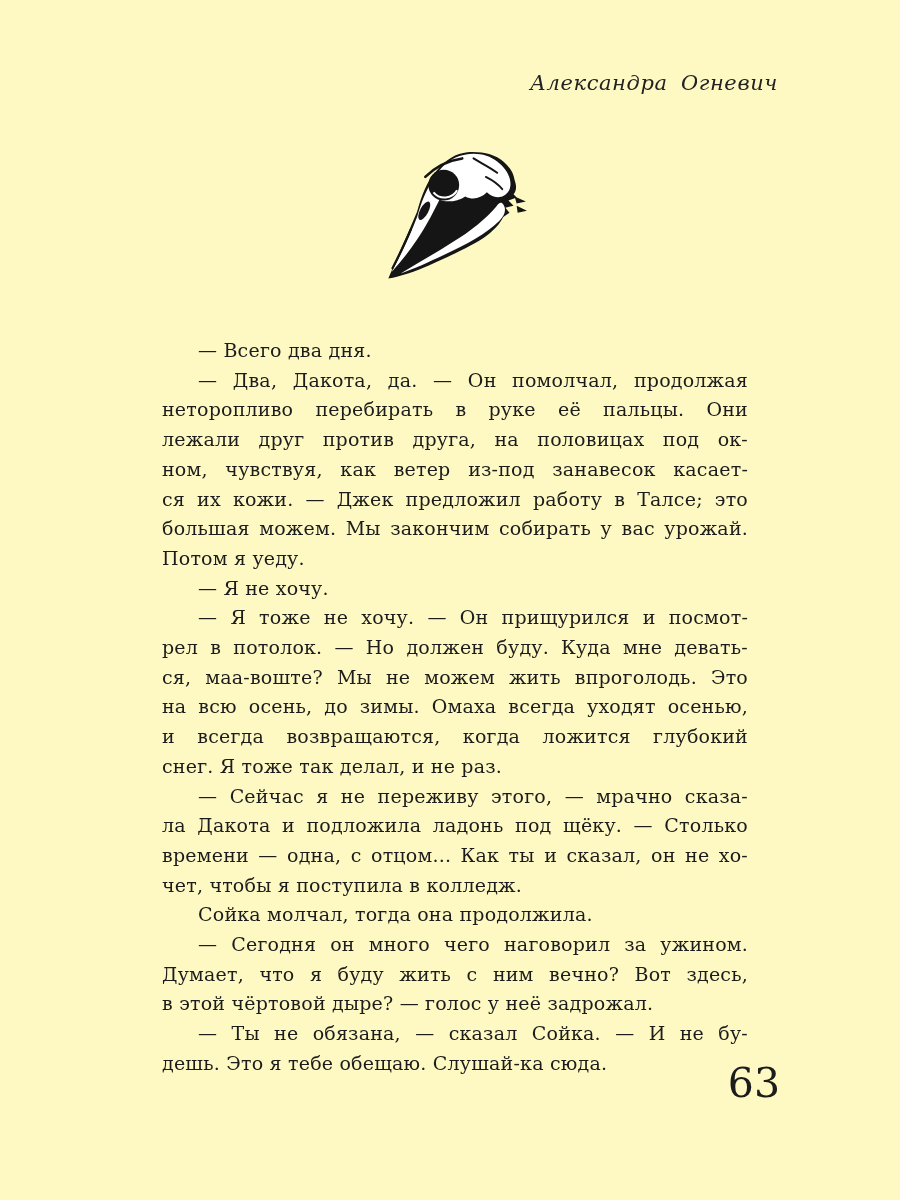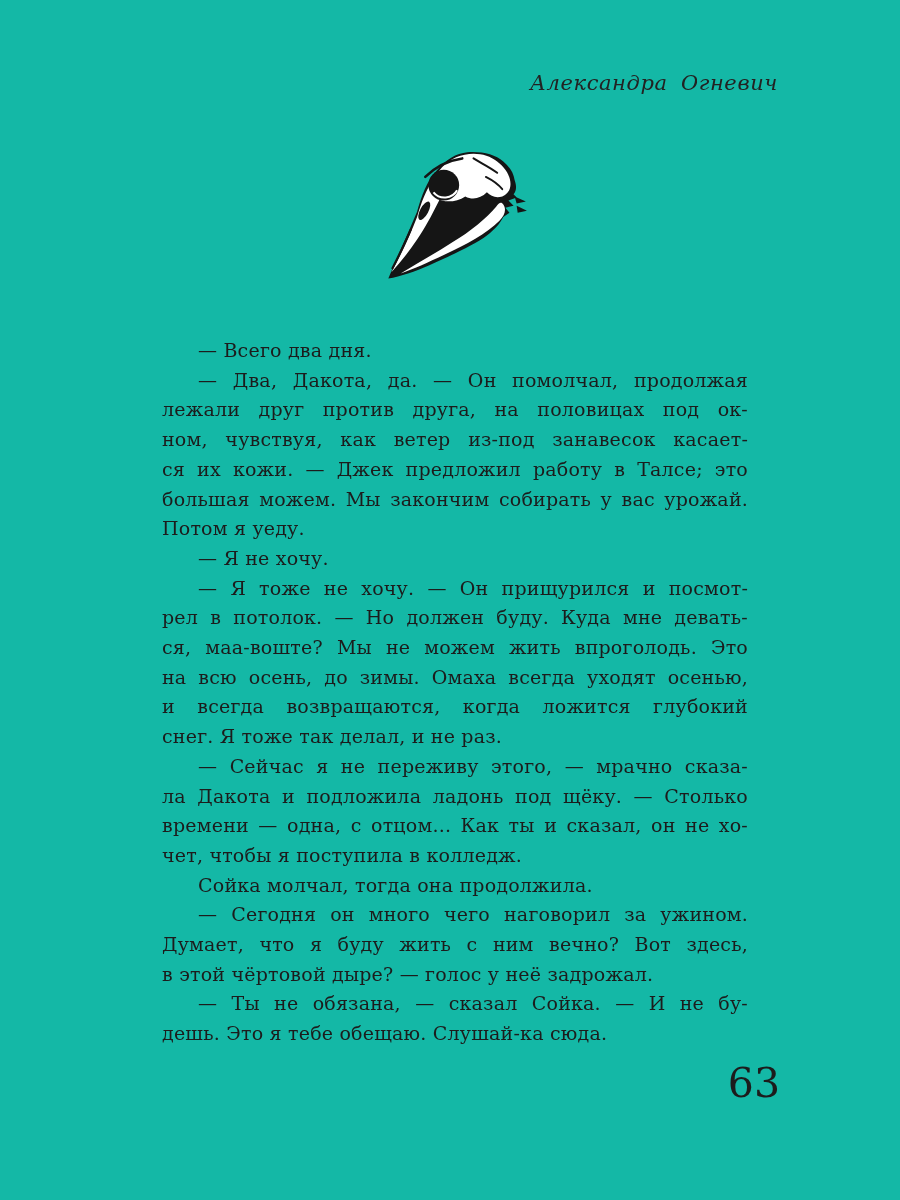--- a/index.html
+++ b/index.html
@@ -1,20 +1,20 @@
 <!DOCTYPE html>
 <html lang="ru"><head>
 <meta charset="utf-8">
 <style>
   html, body { margin: 0; padding: 0; background: #ffffff; }
   .page {
     position: relative;
     width: 900px;
     height: 1200px;
-    background: #14b8a6;
+    background: #fef9c3;
     font-family: "DejaVu Serif", serif;
     color: #1c1c1c;
     overflow: hidden;
   }
   .running-header {
     position: absolute;
     top: 71px;
     right: 122px;
     font-style: italic;
     font-size: 21px;
@@ -92,20 +92,21 @@
 
       <path d="M34,84 C28,98 22,110 16,122" stroke="#151515" stroke-width="2" fill="none" stroke-linecap="round"></path>
 
       <path d="M135,52 L146,57 L137,59 Z M137,61 L147,66 L138,68 Z" fill="#151515"></path>
     </svg>
   </div>
 
   <div class="body-text">
       <div class="line first last">— Всего два дня.</div>
       <div class="line first">— Два, Дакота, да. — Он помолчал, продолжая</div>
+      <div class="line">неторопливо перебирать в руке её пальцы. Они</div>
       <div class="line">лежали друг против друга, на половицах под ок-</div>
       <div class="line">ном, чувствуя, как ветер из-под занавесок касает-</div>
       <div class="line">ся их кожи. — Джек предложил работу в Талсе; это</div>
       <div class="line">большая можем. Мы закончим собирать у вас урожай.</div>
       <div class="line last">Потом я уеду.</div>
       <div class="line first last">— Я не хочу.</div>
       <div class="line first">— Я тоже не хочу. — Он прищурился и посмот-</div>
       <div class="line">рел в потолок. — Но должен буду. Куда мне девать-</div>
       <div class="line">ся, маа-воште? Мы не можем жить впроголодь. Это</div>
       <div class="line">на всю осень, до зимы. Омаха всегда уходят осенью,</div>

